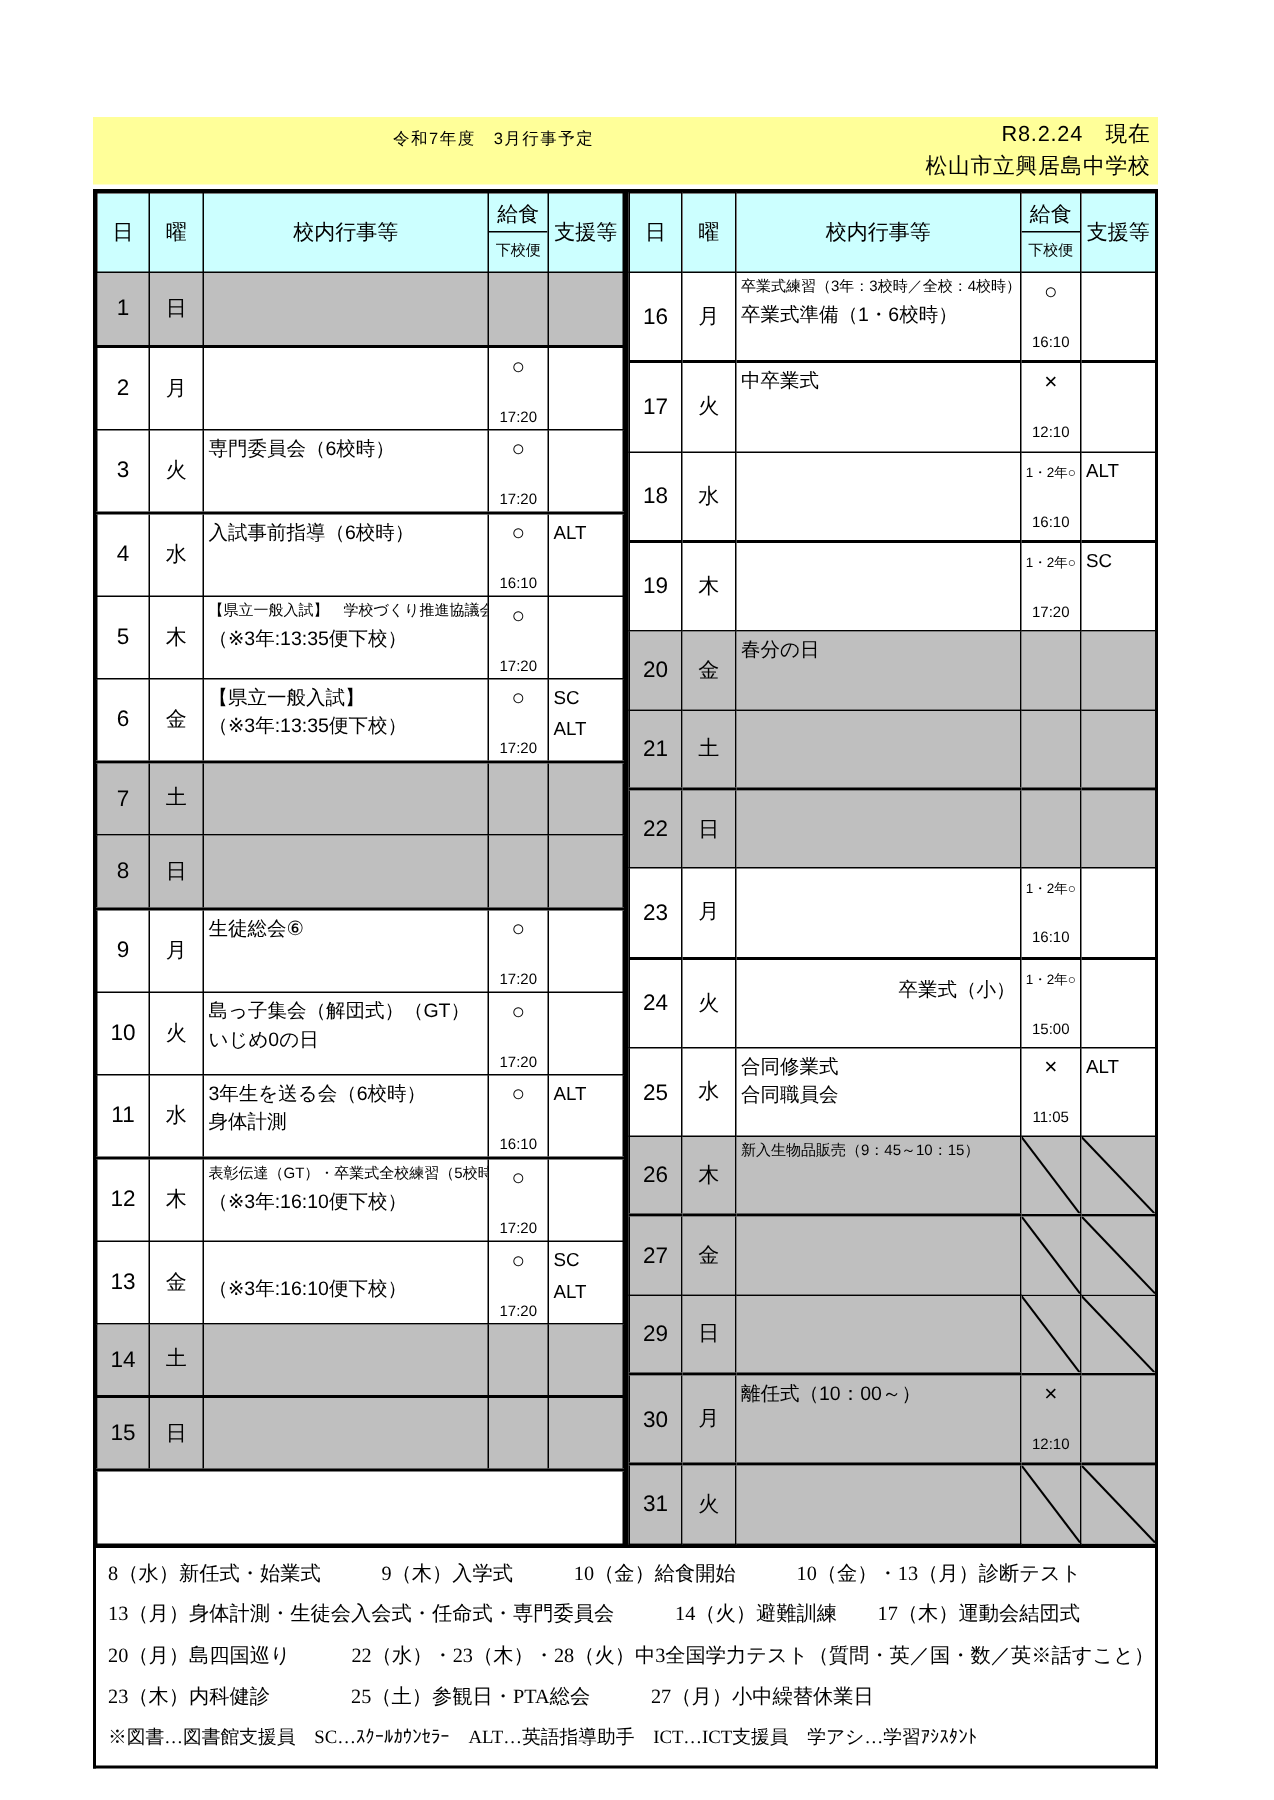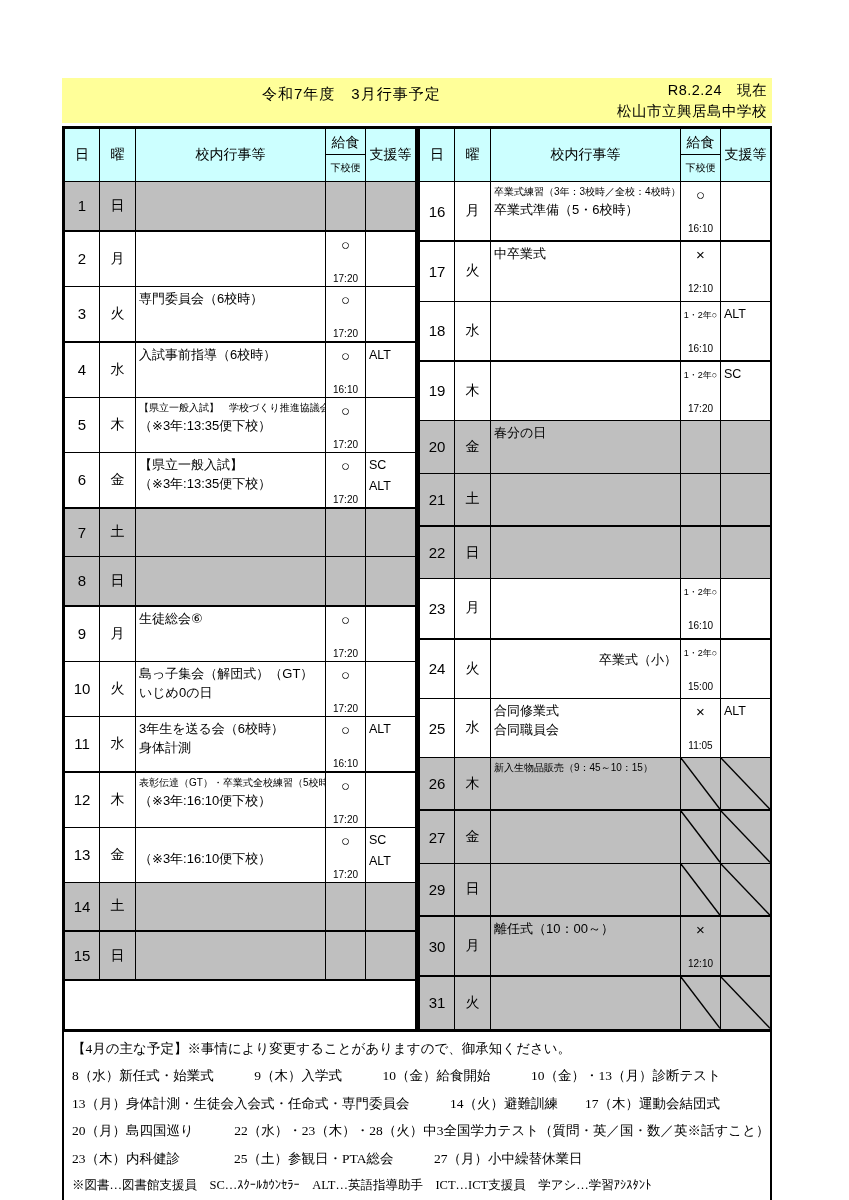--- a/index.html
+++ b/index.html
@@ -6,21 +6,21 @@
   html,body { background:#fff; }
   body {
     width:849px; height:1200px; position:relative;
     font-family:"Liberation Sans","DejaVu Sans",sans-serif;
     color:#000;
   }
   .sheet { position:absolute; left:62px; top:78px; width:710px; }
 
   
   .band { position:relative; height:45px; background:var(--band,#FFFF99); margin-bottom:3px; }
-  .band-title { position:absolute; left:200px; top:7px; font-size:15px; letter-spacing:1px; }
+  .band-title { position:absolute; left:200px; top:7px; font-size:11px; letter-spacing:1px; }
   .band-right { position:absolute; right:5px; top:2px; text-align:right; line-height:21px; font-size:14.5px; letter-spacing:0.5px; }
 
   
   .cal { display:flex; border:2.5px solid #000; background:#fff; }
   .divider { width:3px; background:#000; flex:0 0 3px; }
   table.half { border-collapse:collapse; table-layout:fixed; width:351px; flex:0 0 351px; }
   td, th { border:1px solid #000; overflow:hidden; }
   tr.head th { height:53px; background:var(--head,#CCFFFF); font-weight:normal; font-size:14px; }
   th.lunch-head { padding:0; font-size:13px; }
   th.lunch-head .top { height:26px; line-height:26px; border-bottom:1px solid #000; }
@@ -280,21 +280,21 @@
           </th>
           <th>支援等</th>
         </tr>
       </thead>
       <tbody id="tbody-right">
           <tr class="tb">
             <td class="day">16</td>
             <td class="wd">月</td>
             <td class="ev">
               <div class="ev-line small">卒業式練習（3年：3校時／全校：4校時）</div>
-              <div class="ev-line">卒業式準備（5・6校時）</div>
+              <div class="ev-line">卒業式準備（1・6校時）</div>
             </td>
             <td class="lunch">
               <div class="sym">○</div>
               <div class="time">16:10</div>
             </td>
             <td class="sup"></td>
           </tr>
           <tr>
             <td class="day">17</td>
             <td class="wd">火</td>
@@ -463,21 +463,20 @@
               <svg viewBox="0 0 10 10" preserveAspectRatio="none">
                 <line x1="0" y1="0" x2="10" y2="10"></line>
               </svg>
             </td>
           </tr>
         </tbody>
     </table>
   </div>
 
   <div class="notes">
-    <div class="note-line">【4月の主な予定】※事情により変更することがありますので、御承知ください。</div>
     <div class="note-line">8（水）新任式・始業式　　　9（木）入学式　　　10（金）給食開始　　　10（金）・13（月）診断テスト</div>
     <div class="note-line">13（月）身体計測・生徒会入会式・任命式・専門委員会　　　14（火）避難訓練　　17（木）運動会結団式</div>
     <div class="note-line">20（月）島四国巡り　　　22（水）・23（木）・28（火）中3全国学力テスト（質問・英／国・数／英※話すこと）</div>
     <div class="note-line">23（木）内科健診　　　　25（土）参観日・PTA総会　　　27（月）小中繰替休業日</div>
     <div class="note-line last">※図書…図書館支援員　SC…ｽｸｰﾙｶｳﾝｾﾗｰ　ALT…英語指導助手　ICT…ICT支援員　学アシ…学習ｱｼｽﾀﾝﾄ</div>
   </div>
 
 </div>
 
 </body></html>

